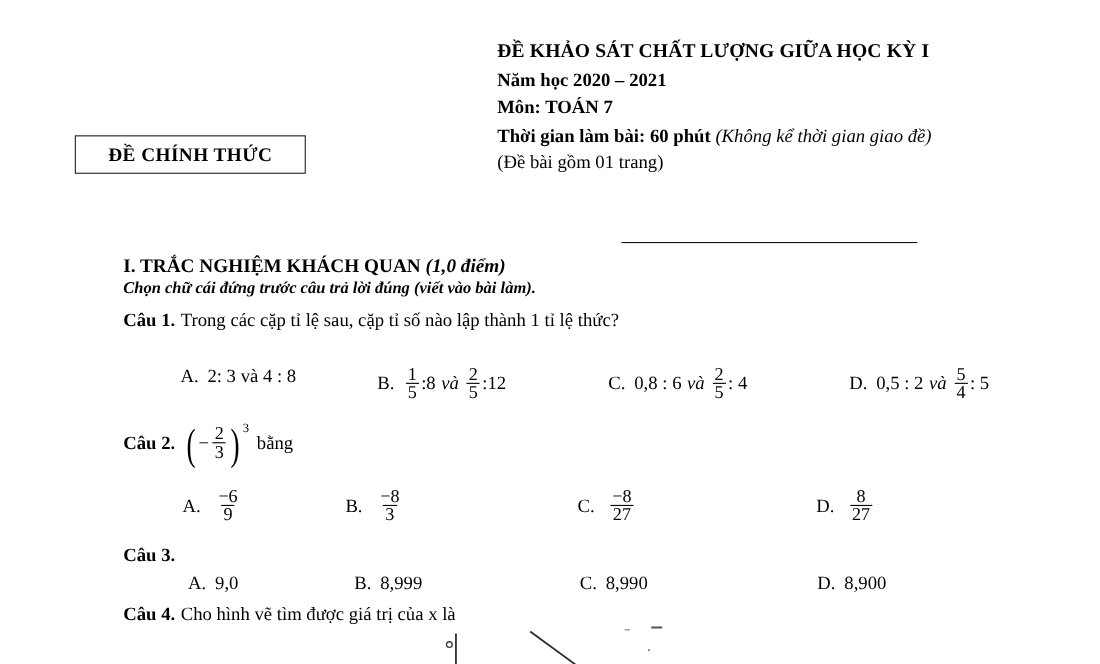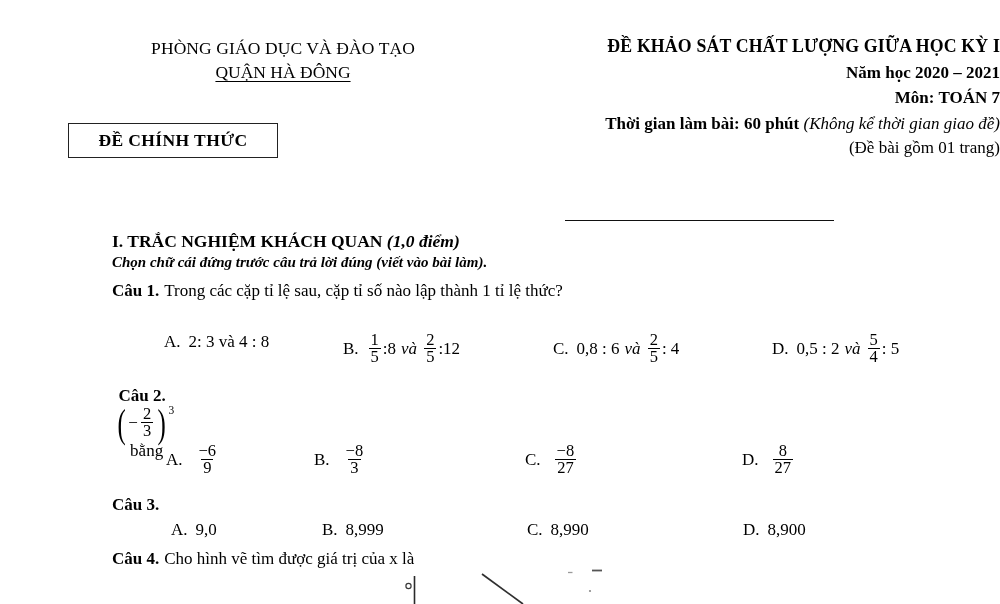--- a/index.html
+++ b/index.html
@@ -59,21 +59,21 @@
     font-weight: bold;
     font-size: 17.5px;
     letter-spacing: .4px;
   }
 
   .hdr-right {
     position: absolute;
     left: 452px;
     top: -2px;
     width: 548px;
-    text-align: right;
+    text-align: left;
   }
   .hdr-right .r-title {
     font-weight: bold;
     font-size: 17.8px;
     letter-spacing: .15px;
     white-space: nowrap;
   }
   .hdr-right .r-year {
     font-weight: bold;
     font-size: 17px;
@@ -207,24 +207,20 @@
     width: 1000px;
     height: 604px;
     pointer-events: none;
   }
 </style>
 </head>
 <body>
 
 <div class="header">
 
-  <div class="hdr-left">
-    <div class="line1">PHÒNG GIÁO DỤC VÀ ĐÀO TẠO</div>
-    <div><span class="line2">QUẬN HÀ ĐÔNG</span></div>
-  </div>
 
   <div class="official-box">
     <span>ĐỀ CHÍNH THỨC</span>
   </div>
 
   <div class="hdr-right">
     <div class="r-title">ĐỀ KHẢO SÁT CHẤT LƯỢNG GIỮA HỌC KỲ I</div>
     <div class="r-year">Năm học 2020 – 2021</div>
     <div class="r-subject">Môn: TOÁN 7</div>
     <div class="r-time">
@@ -292,21 +288,21 @@
       <span>0,5 : 2</span>
       <span class="va">và</span>
       <span class="frac">
         <span class="num">5</span>
         <span class="den">4</span>
       </span>
       <span>: 5</span>
     </span>
   </div>
 
-  <div class="q-stem" style="left:112px; top:386px;flex-direction:column;">
+  <div class="q-stem" style="left:112px; top:386px;">
     <span class="qlabel">Câu 2.</span>
     <span class="powexpr">
       <span class="paren">(</span>
       <span class="inner">
         <span class="minus">−</span>
         <span class="frac">
           <span class="num">2</span>
           <span class="den">3</span>
         </span>
       </span>

